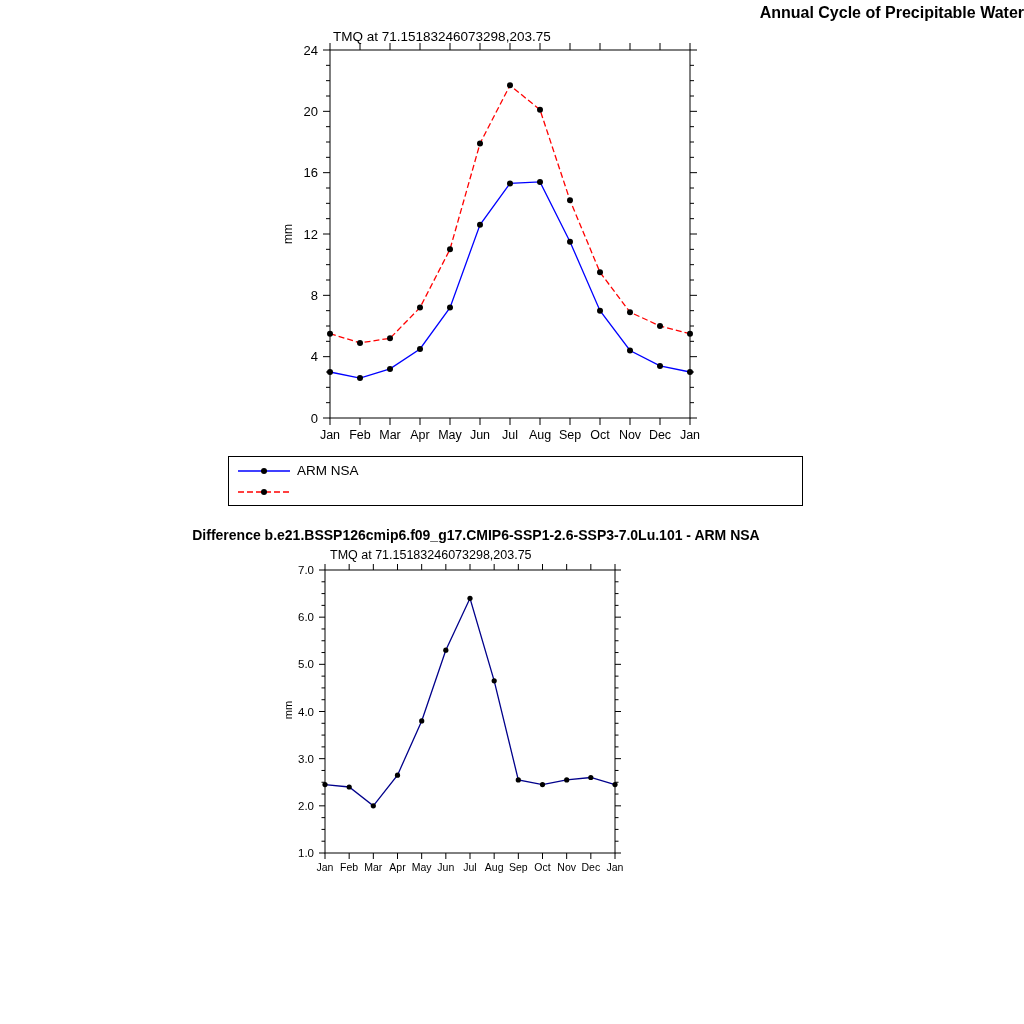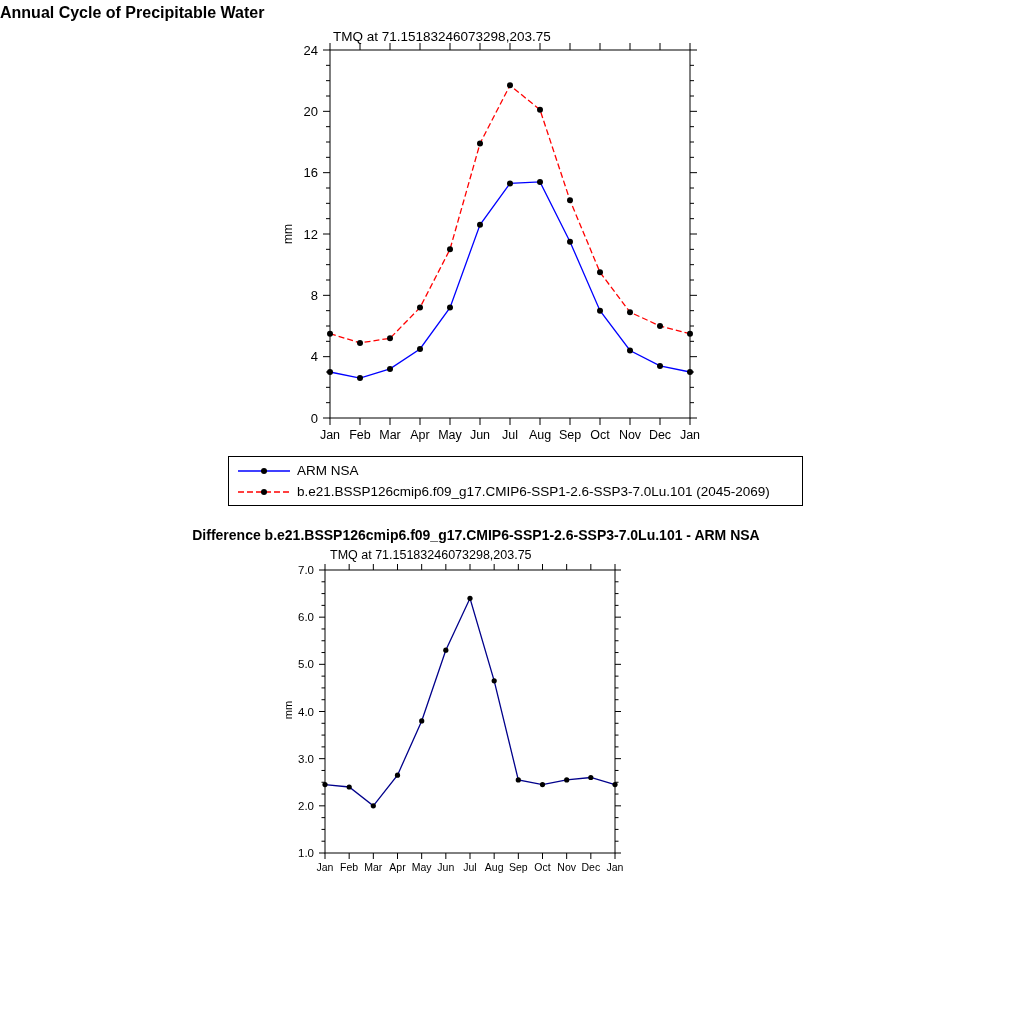--- a/index.html
+++ b/index.html
@@ -4,21 +4,21 @@
 <style>
   * { margin:0; padding:0; box-sizing:border-box; }
   html,body { background:#ffffff; }
   .page {
     position:relative; width:1024px; height:1024px; background:#ffffff;
     font-family:"Liberation Sans","DejaVu Sans",sans-serif; color:#000;
     overflow:hidden;
   }
   #charts-svg { position:absolute; left:0; top:0; }
   .main-title {
-    position:absolute; left:0; top:4px; width:1024px; text-align:left;
+    position:absolute; left:0; top:4px; width:1024px; text-align:right;
     font-size:16px; font-weight:bold;
   }
   .main-subtitle { position:absolute; left:333px; top:29px; font-size:13.5px; }
   .ylabel { position:absolute; transform:rotate(-90deg); transform-origin:center; }
   .ylabel-main { left:278px; top:227px; font-size:12px; }
   .ylabel-diff { left:279px; top:704px; font-size:11px; }
   .legend {
     position:absolute; left:228px; top:456px; width:575px;
     border:1px solid #000; background:#fff;
     padding:4px 4px 4px 8px; display:flex; flex-direction:column; gap:2px;
@@ -285,20 +285,19 @@
           <line x1="1" y1="6" x2="53" y2="6" stroke="#0000ff" stroke-width="1.3"></line>
           <circle cx="27" cy="6" r="3" fill="#000000"></circle>
         </svg>
         <span class="legend-label">ARM NSA</span>
       </div>
       <div class="legend-row">
         <svg width="54" height="12">
           <line x1="1" y1="6" x2="53" y2="6" stroke="#ff0000" stroke-width="1.3" stroke-dasharray="6,3"></line>
           <circle cx="27" cy="6" r="3" fill="#000000"></circle>
         </svg>
-        <span class="legend-label">b.e21.BSSP126cmip6.f09_g17.CMIP6-SSP1-2.6-SSP3-7.0Lu.101 (2045-2069)</span>
       </div>
     </div>
 
   <div class="diff-title">Difference b.e21.BSSP126cmip6.f09_g17.CMIP6-SSP1-2.6-SSP3-7.0Lu.101 - ARM NSA</div>
   <div class="diff-subtitle">TMQ at 71.15183246073298,203.75</div>
   <div class="ylabel ylabel-diff">mm</div>
 </div>
 
 </body></html>

